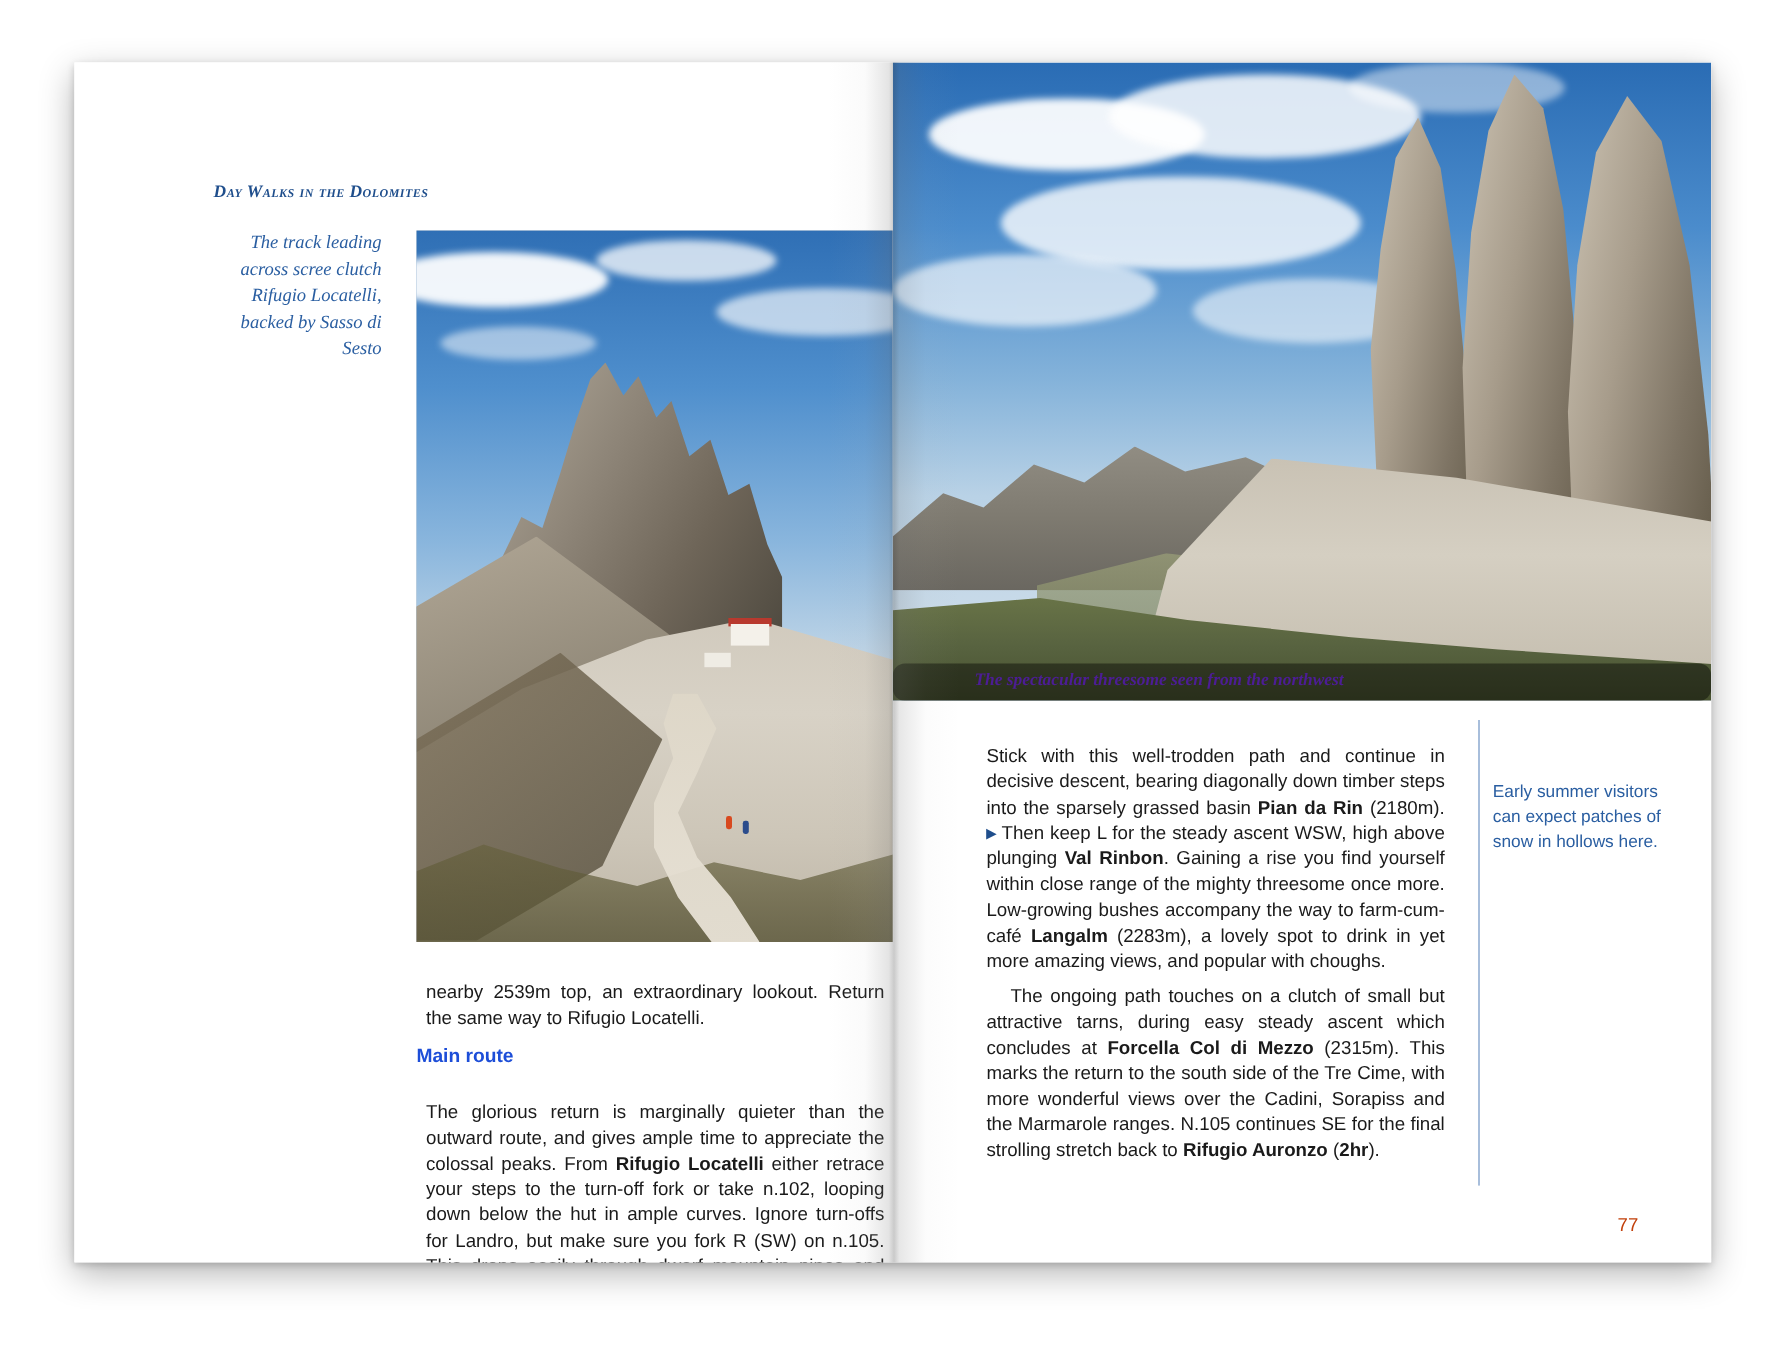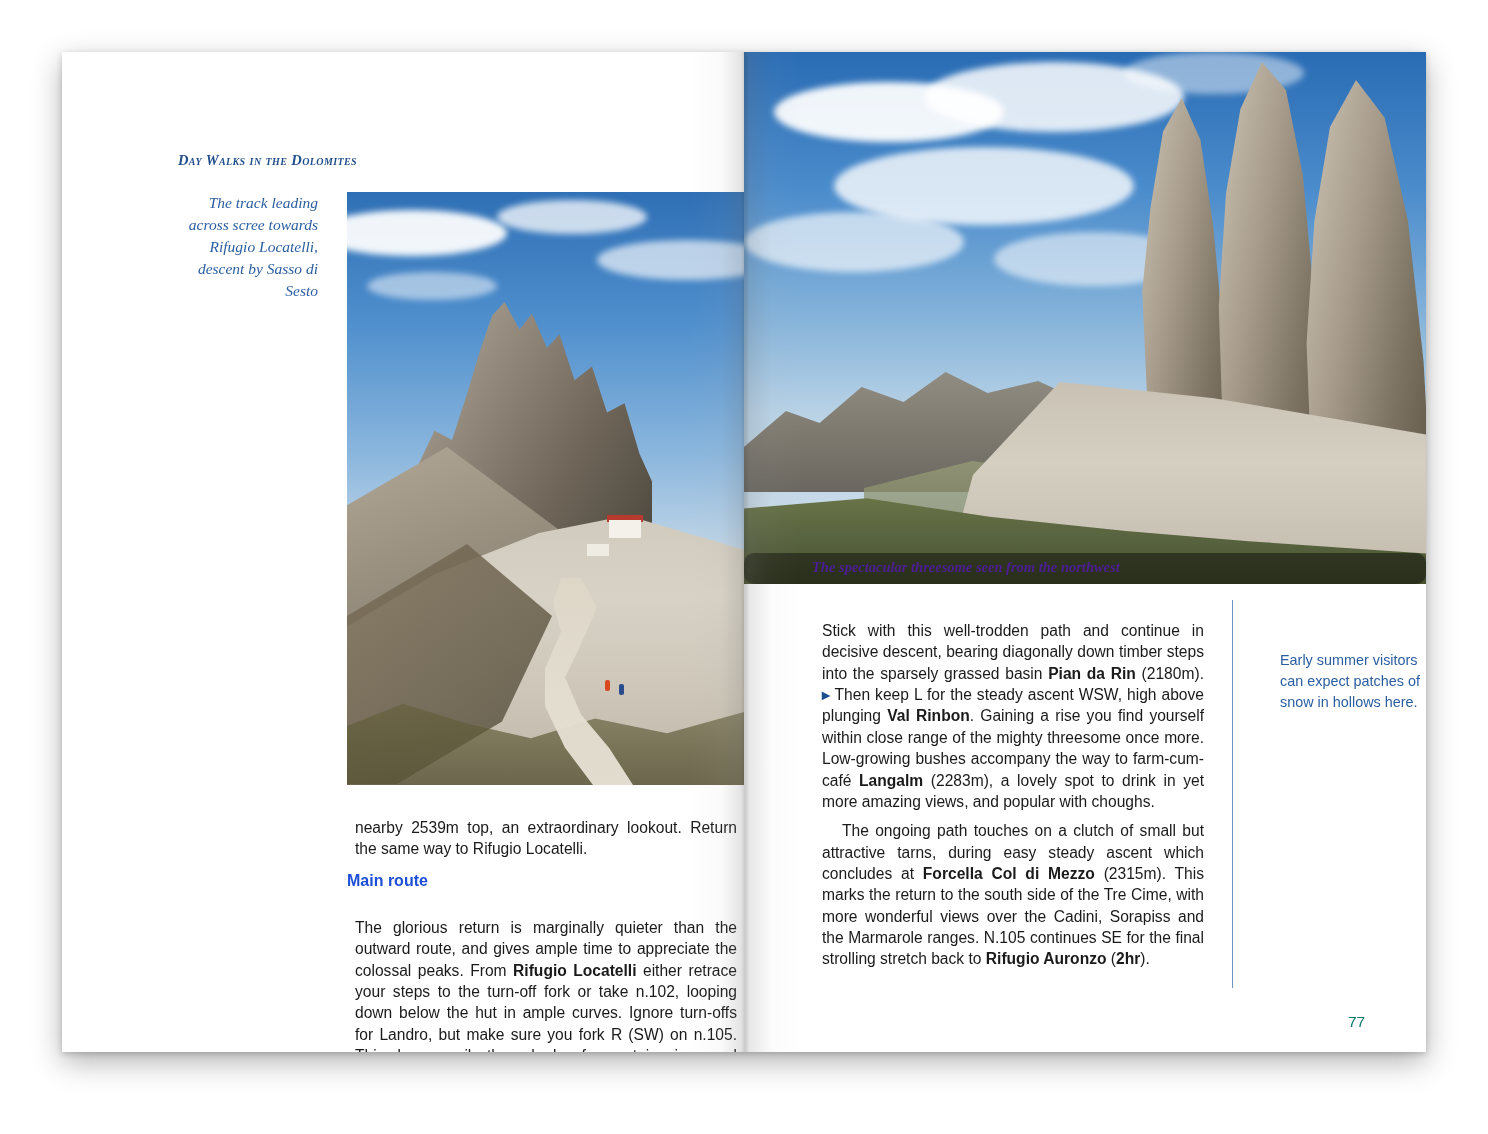--- a/index.html
+++ b/index.html
@@ -136,21 +136,21 @@
     font-family: "Liberation Sans", sans-serif;
     font-weight: bold;
     font-size: 16px;
     color: #1d4ed8;
   }
 
   .folio {
     position: absolute;
     font-family: "Liberation Sans", sans-serif;
     font-size: 15.5px;
-    color: #0f766e;
+    color: #c2410c;
   }
 
   
   #photo-right {
     left: 744px;
     top: 52px;
     width: 682px;
     height: 532px;
   }
 
@@ -298,21 +298,21 @@
 <body>
 
 <div id="spread">
 
   <div class="book-shadow"></div>
 
   <div class="page page-left">
 
     <div class="running-head">Day Walks in the Dolomites</div>
 
-    <div class="caption-left">The track leading across scree towards Rifugio Locatelli, descent by Sasso di Sesto</div>
+    <div class="caption-left">The track leading across scree clutch Rifugio Locatelli, backed by Sasso di Sesto</div>
 
     <div class="photo" id="photo-left">
       <div class="sky"></div>
       <div class="cloud" style="left:-30px; top:18px; width:190px; height:46px;"></div>
       <div class="cloud" style="left:150px; top:8px; width:150px; height:34px; opacity:.8;"></div>
       <div class="cloud" style="left:250px; top:48px; width:180px; height:40px; opacity:.7;"></div>
       <div class="cloud" style="left:20px; top:80px; width:130px; height:28px; opacity:.55;"></div>
       <div class="peak-main"></div>
       <div class="slope-left"></div>
       <div class="scree"></div>
@@ -358,19 +358,19 @@
       <div class="photo-caption-bar">The spectacular threesome seen from the northwest</div>
     </div>
 
     <div class="sidenote-rule" style="left:488px; top:548px; height:388px;"></div>
 
     <div class="body-col" style="left:70px; top:560px; width:398px;">
       <p><span>Stick with this well-trodden path and continue in decisive descent, bearing diagonally down timber steps into the sparsely grassed basin </span><span class="bold">Pian da Rin</span><span> (2180m). </span><span class="arrow">▸</span><span> Then keep L for the steady ascent WSW, high above plunging </span><span class="bold">Val Rinbon</span><span>. Gaining a rise you find yourself within close range of the mighty threesome once more. Low-growing bushes accompany the way to farm-cum-café </span><span class="bold">Langalm</span><span> (2283m), a lovely spot to drink in yet more amazing views, and popular with choughs.</span></p>
       <p class="indent"><span>The ongoing path touches on a clutch of small but attractive tarns, during easy steady ascent which concludes at </span><span class="bold">Forcella Col di Mezzo</span><span> (2315m). This marks the return to the south side of the Tre Cime, with more wonderful views over the Cadini, Sorapiss and the Marmarole ranges. N.105 continues SE for the final strolling stretch back to </span><span class="bold">Rifugio Auronzo</span><span> (</span><span class="bold">2hr</span><span>).</span></p>
     </div>
 
-    <div class="sidenote" style="left:500px; top:598px;margin-left:36px;">Early summer visitors can expect patches of snow in hollows here.</div>
+    <div class="sidenote" style="left:500px; top:598px;">Early summer visitors can expect patches of snow in hollows here.</div>
 
     <div class="folio" style="left:604px; top:961px;">77</div>
   </div>
 
   <div class="gutter"></div>
 </div>
 
 </body></html>

